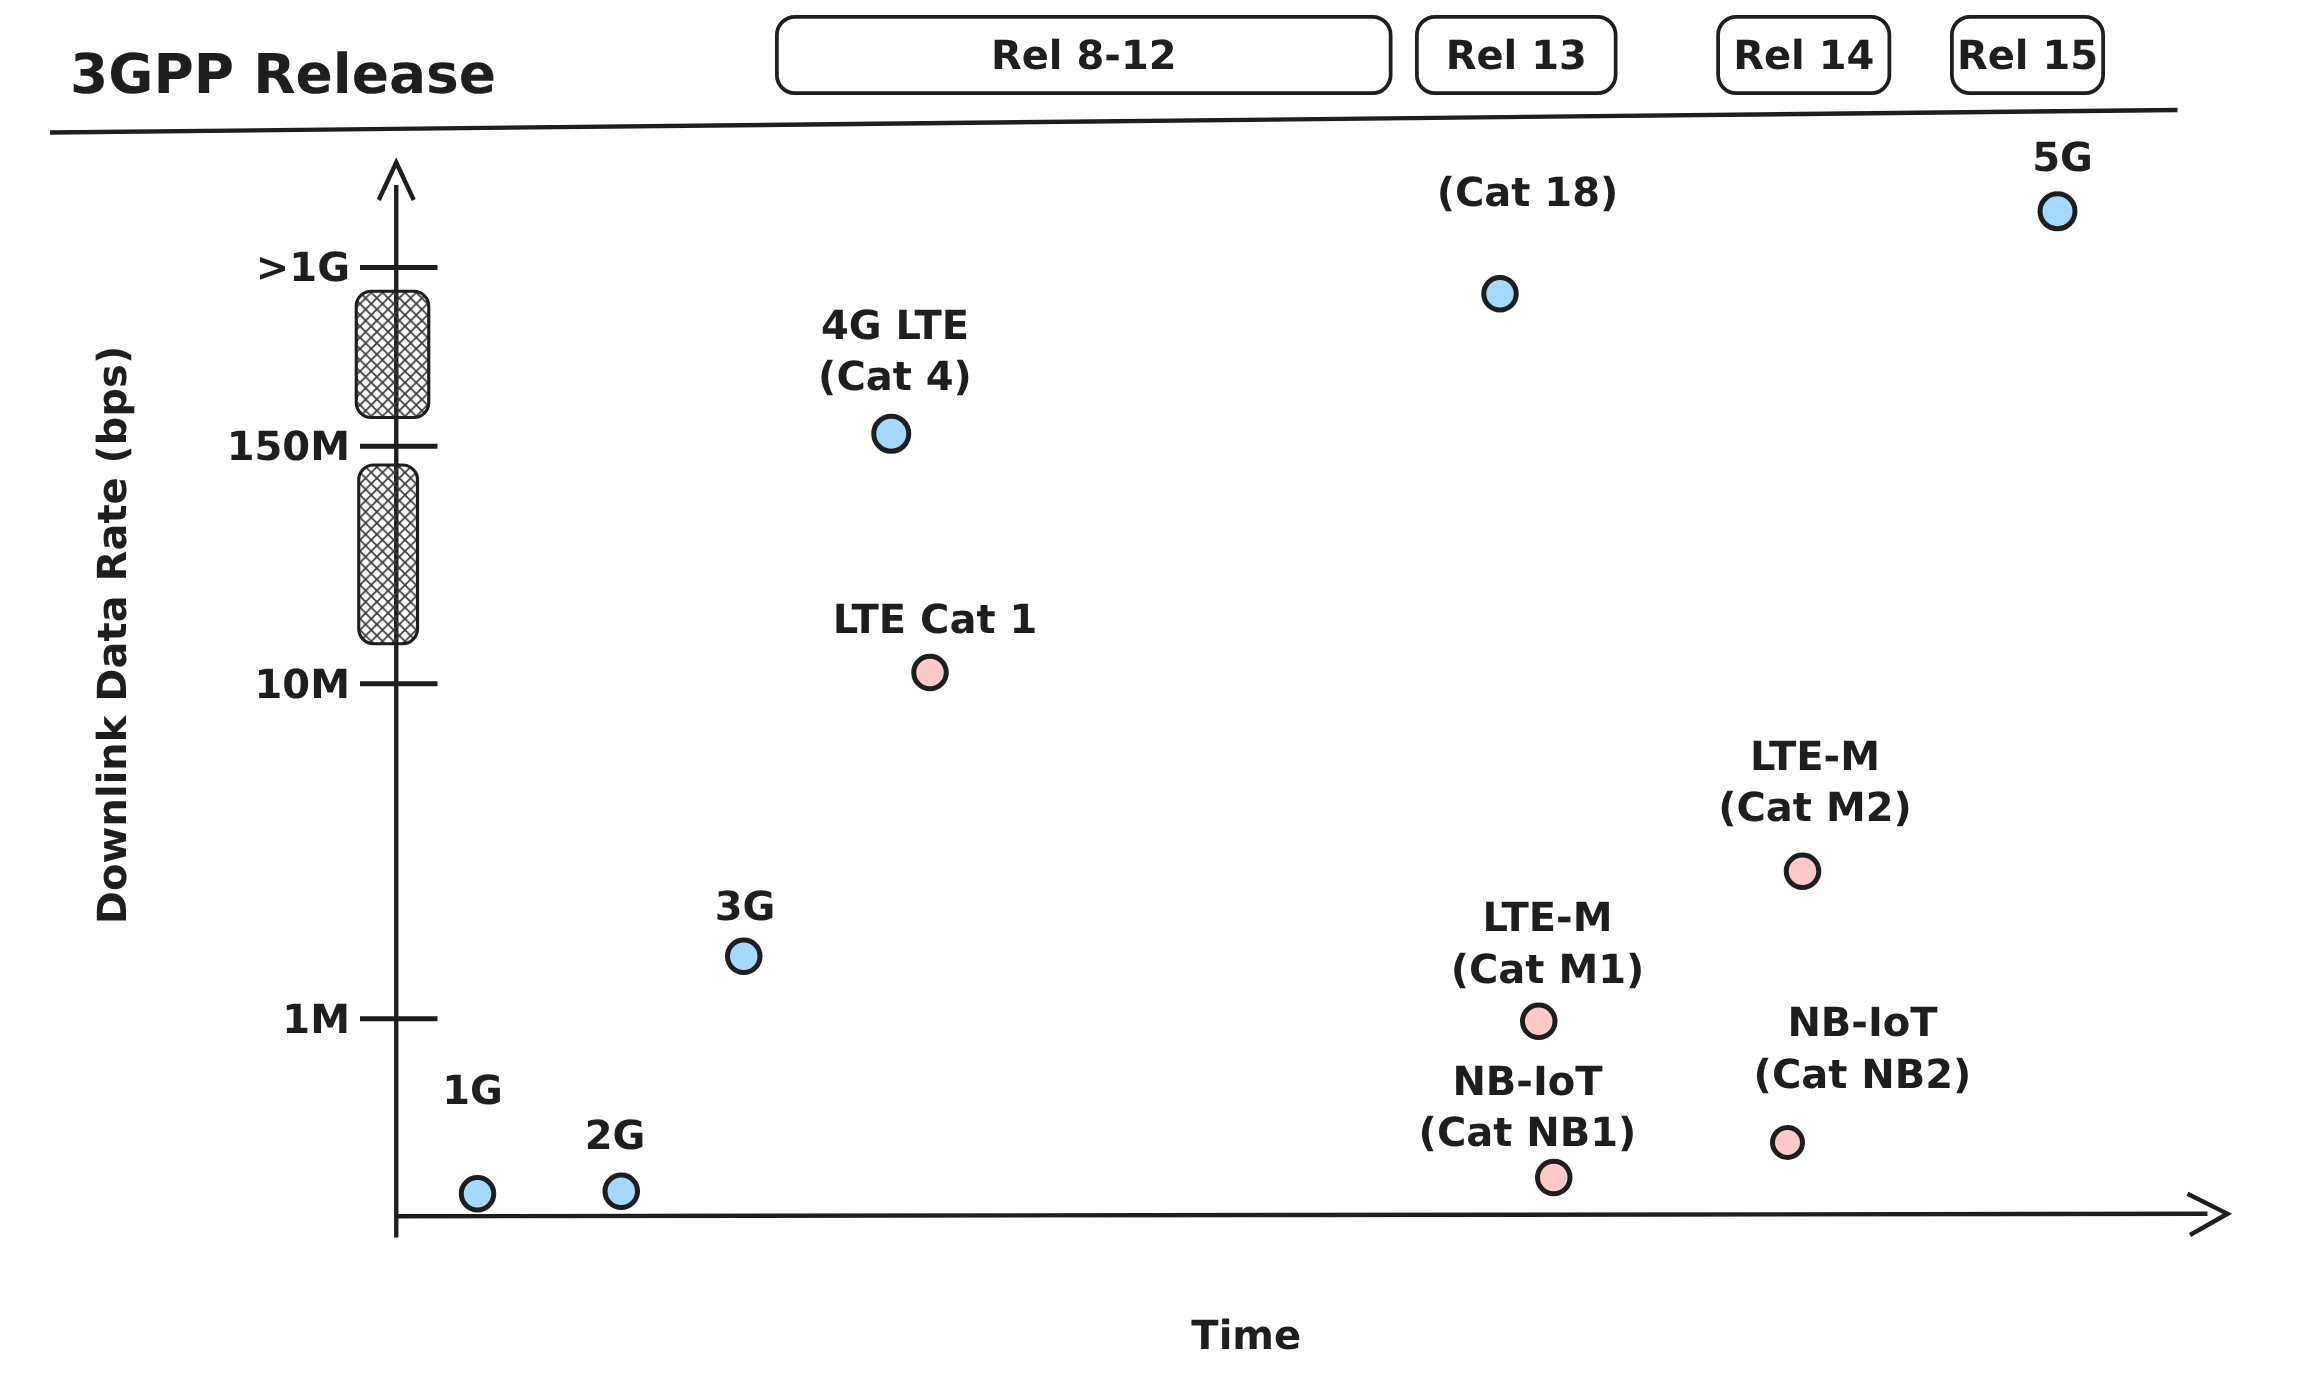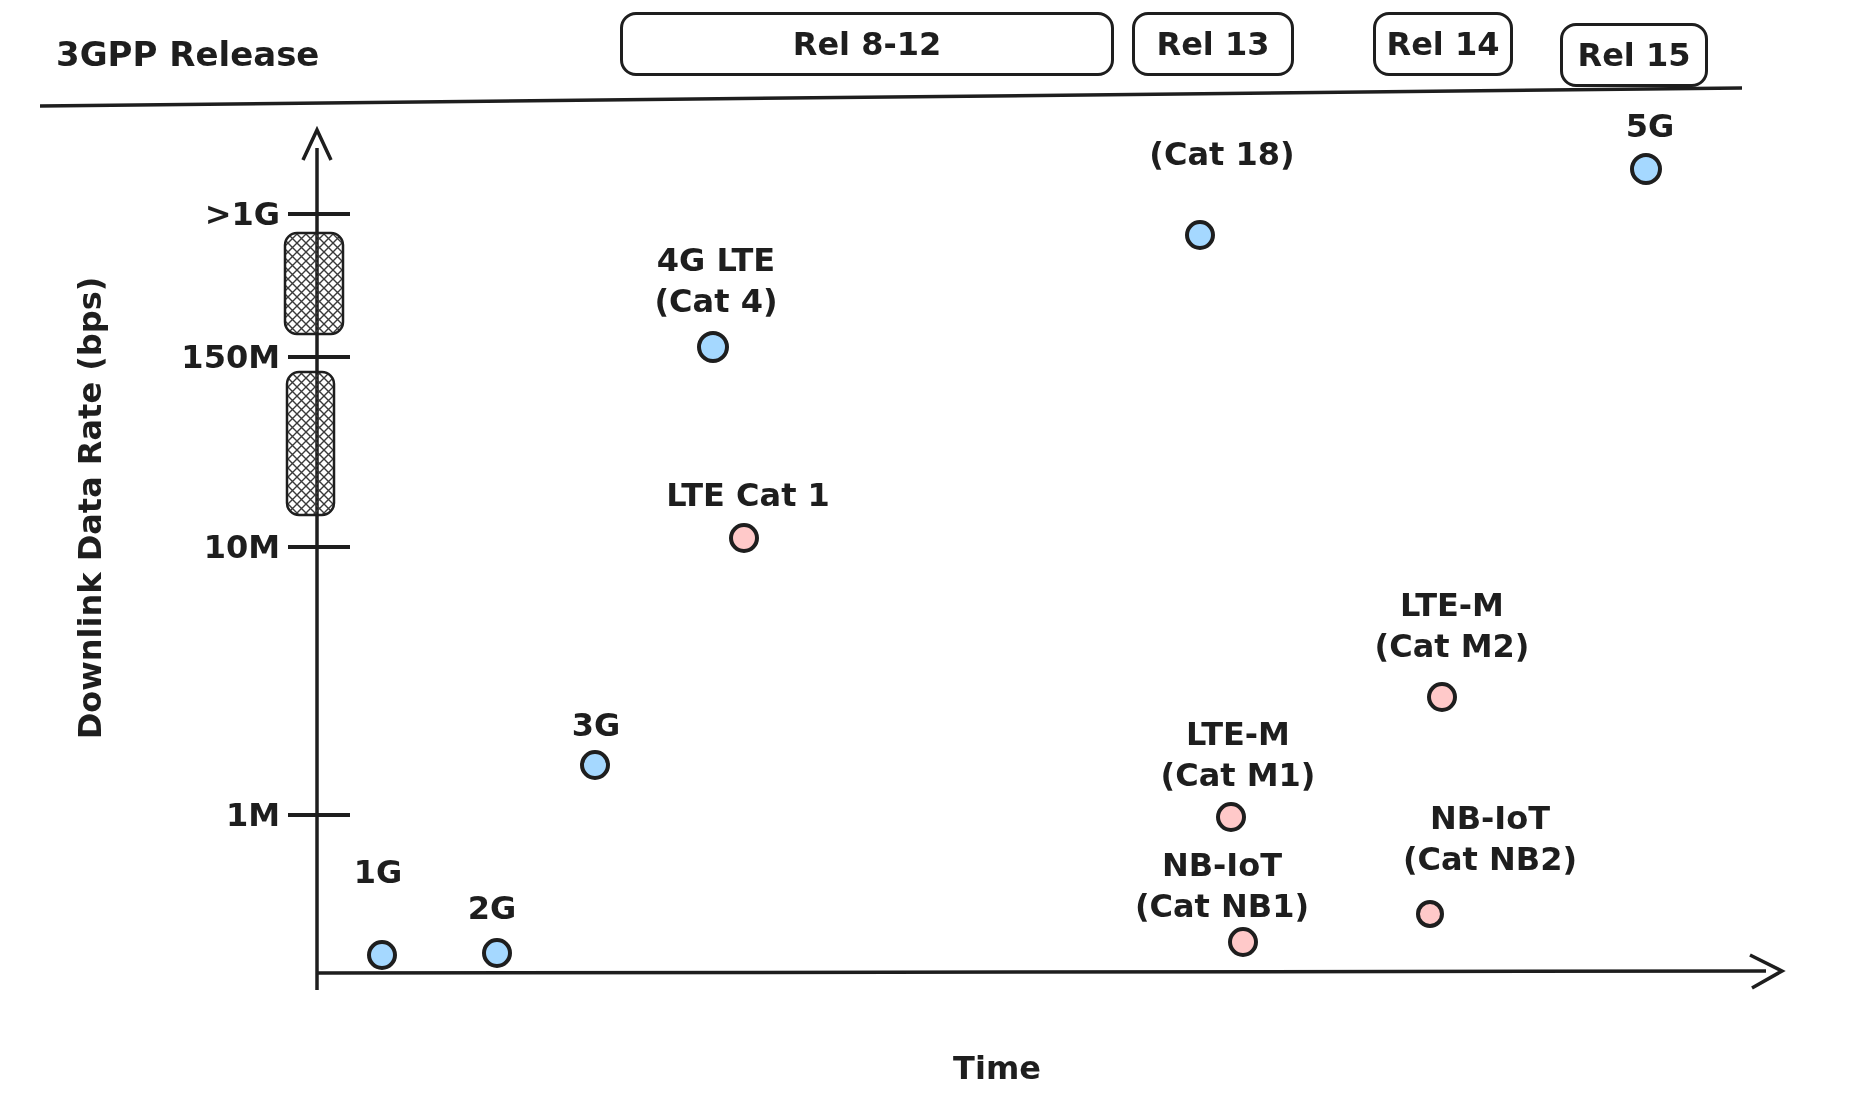--- a/index.html
+++ b/index.html
@@ -1,20 +1,20 @@
 <!DOCTYPE html>
 <html><head>
 <meta charset="utf-8">
 <style>
   html,body{margin:0;padding:0;background:#fff;}
   .stage{
     position:relative;width:1852px;height:1112px;background:#ffffff;
     font-family:"DejaVu Sans","Liberation Sans",sans-serif;color:#1e1e1e;overflow:hidden;
   }
-  .hdr-title{position:absolute;left:56px;top:34px;font-size:34px;font-weight:600;white-space:nowrap;}
+  .hdr-title{position:absolute;left:56px;top:34px;font-size:44px;font-weight:600;white-space:nowrap;}
   .release-box{
     position:absolute;top:12px;height:64px;border:3px solid #1e1e1e;border-radius:16px;
     display:flex;align-items:center;justify-content:center;background:#fff;box-sizing:border-box;
   }
   .release-box span{font-size:32px;font-weight:600;white-space:nowrap;}
   #axis-svg{position:absolute;left:0;top:0;pointer-events:none;}
   .ylabel{
     position:absolute;left:90px;top:508px;transform:translate(-50%,-50%) rotate(-90deg);
     font-size:32px;font-weight:600;white-space:nowrap;
   }
@@ -41,21 +41,21 @@
   <div id="release-row">
       <div class="release-box" style="left: 620px; width: 494px;">
         <span>Rel 8-12</span>
       </div>
       <div class="release-box" style="left: 1132px; width: 162px;">
         <span>Rel 13</span>
       </div>
       <div class="release-box" style="left: 1373px; width: 140px;">
         <span>Rel 14</span>
       </div>
-      <div class="release-box" style="left: 1560px; width: 148px; margin-top: 11px;">
+      <div class="release-box" style="left: 1560px; width: 124px;">
         <span>Rel 15</span>
       </div>
     </div>
 
   <svg id="axis-svg" width="1852" height="1112" viewBox="0 0 1852 1112">
     <defs>
       <pattern id="crosshatch" patternUnits="userSpaceOnUse" width="9" height="9">
         <path d="M0,9 L9,0 M0,0 L9,9" stroke="#3a3a3a" stroke-width="1.4" fill="none"></path>
       </pattern>
     </defs>

